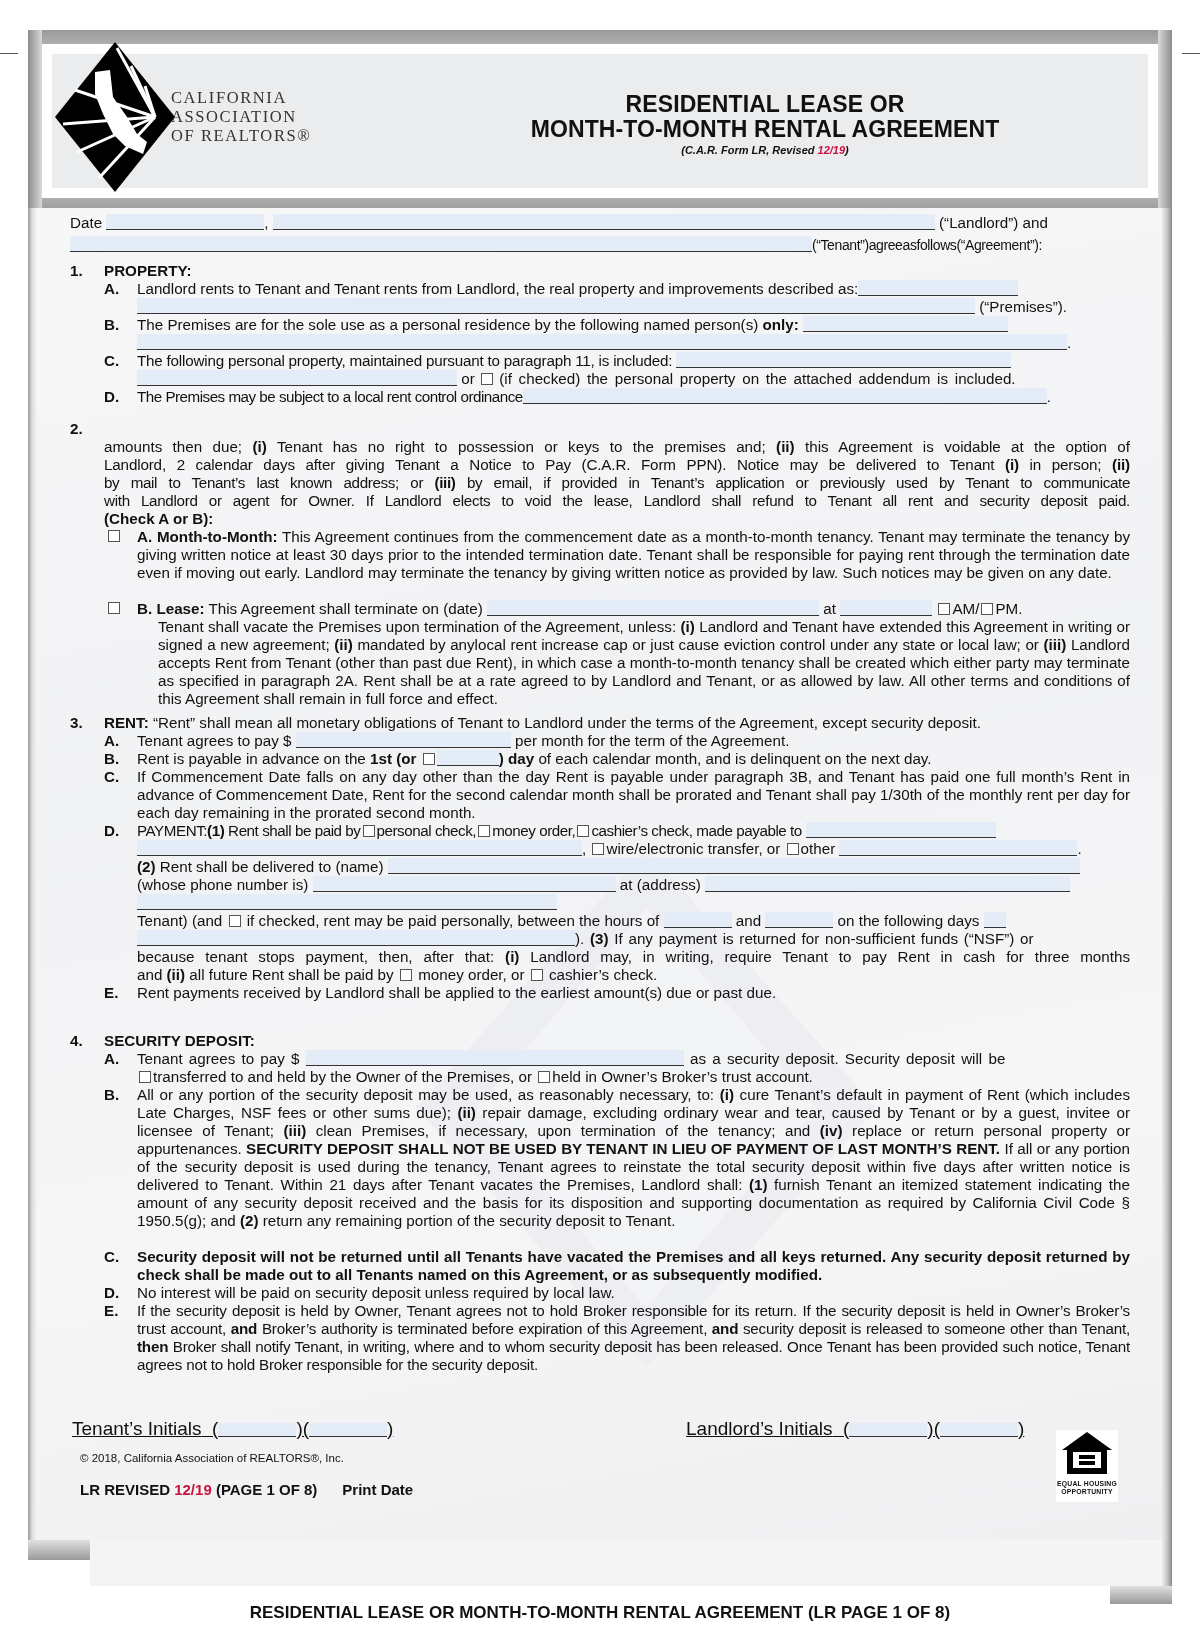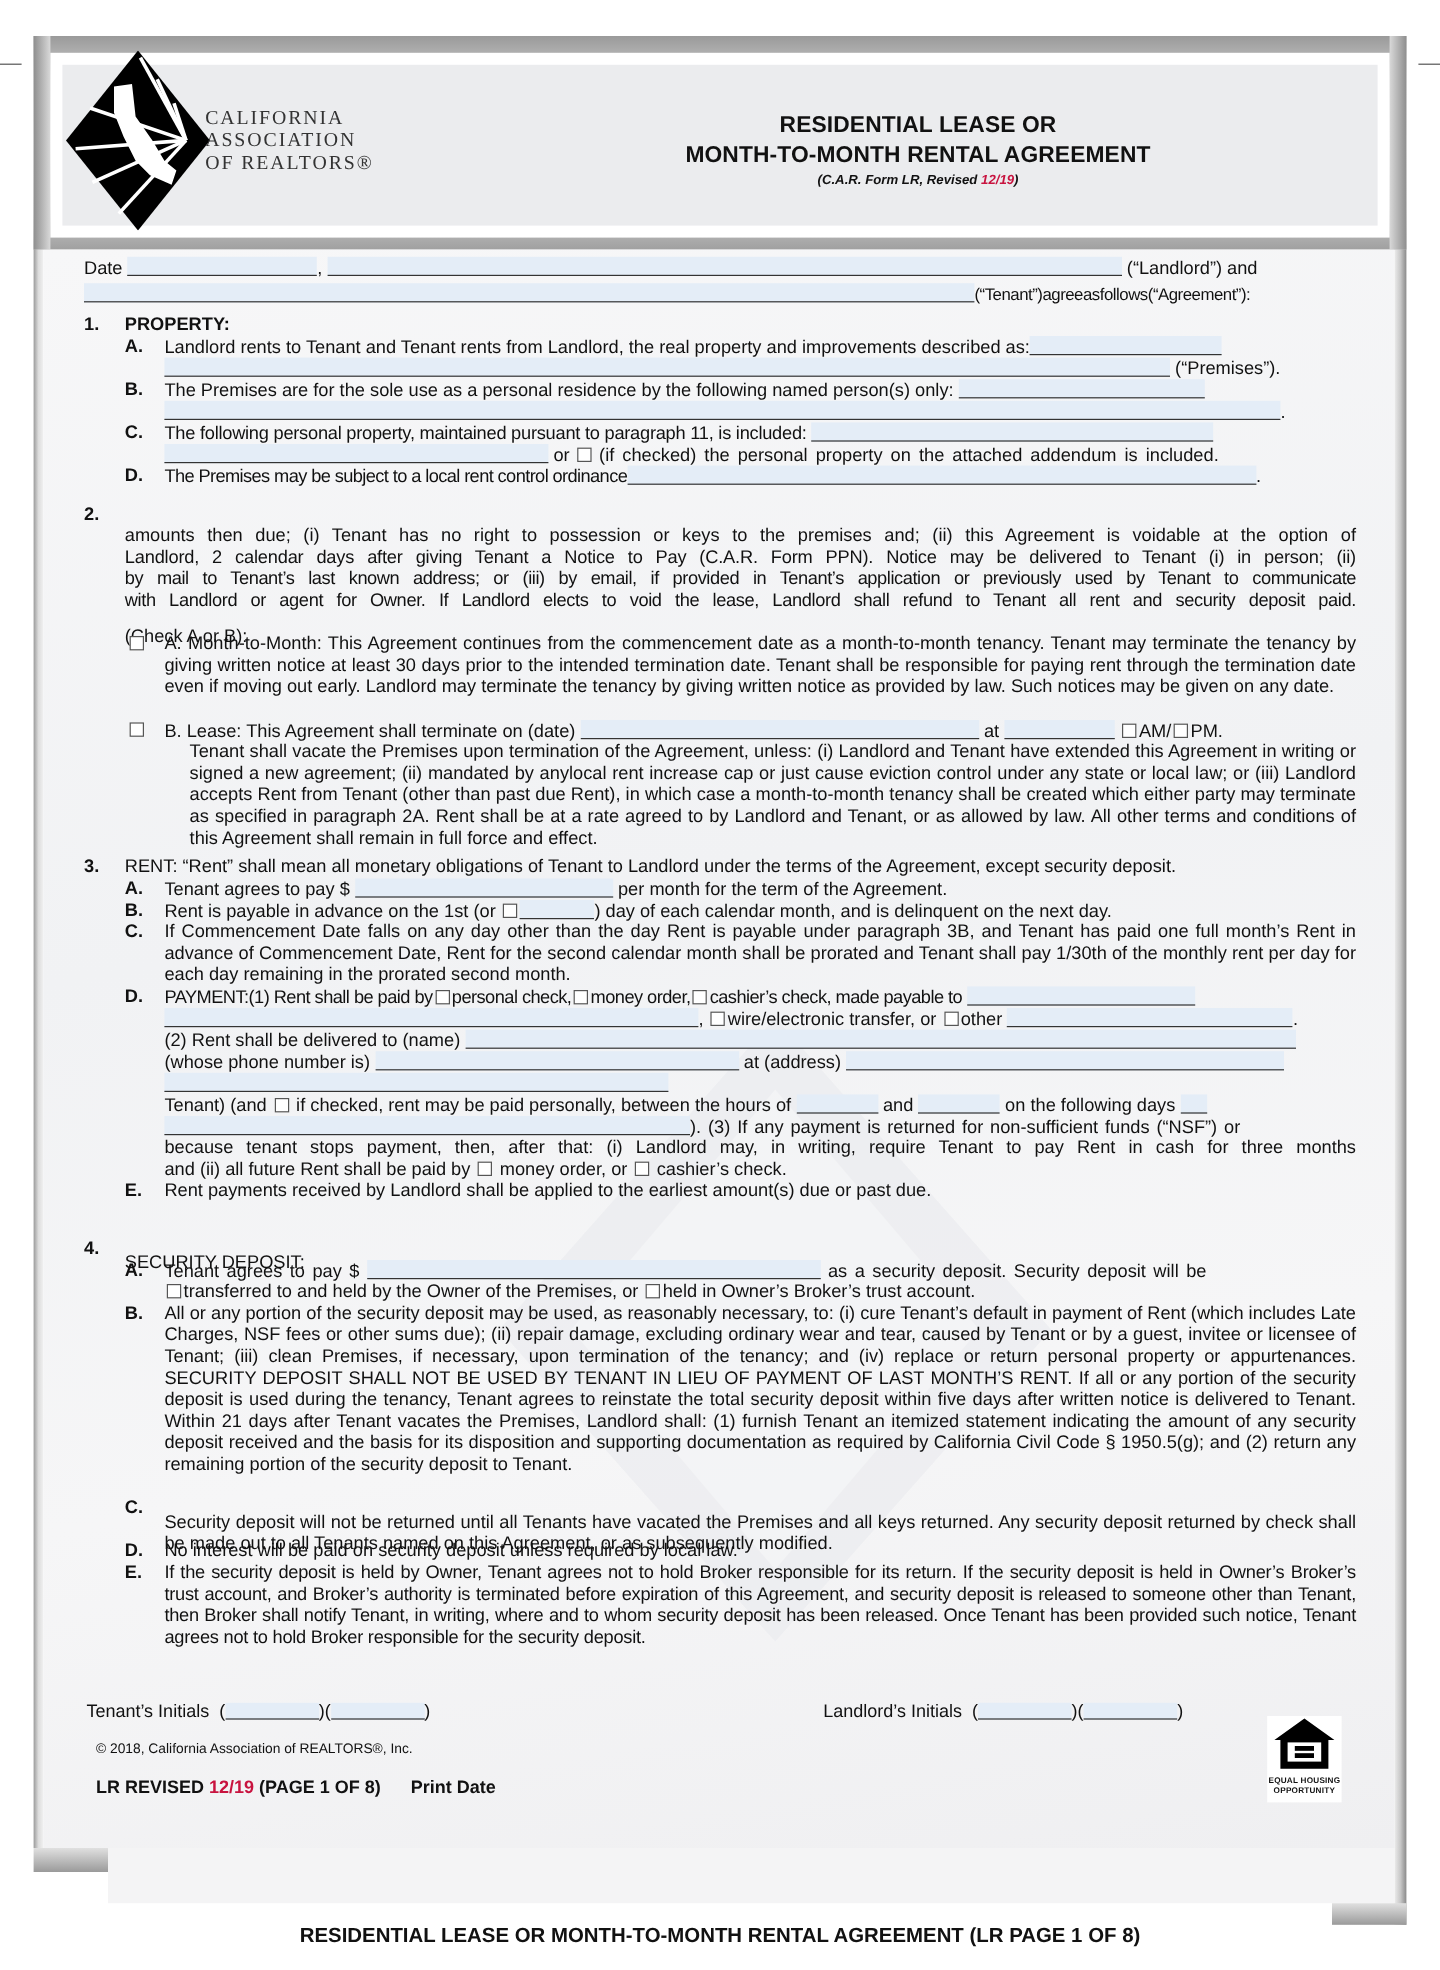--- a/index.html
+++ b/index.html
@@ -22,39 +22,39 @@
   .body-bg{position:absolute;left:8px;top:178px;width:1126px;height:1332px;
     background:linear-gradient(170deg,#f7f7f8 0%,#f1f2f4 40%,#f6f6f7 70%,#efeff1 100%);}
   .body-bg-lower{position:absolute;left:62px;top:1510px;width:1072px;height:46px;background:#f4f4f5;}
   .watermark{position:absolute;left:380px;top:640px;width:460px;height:520px;opacity:.55;}
 
   
   .logo{position:absolute;left:55px;top:42px;width:120px;height:150px;z-index:3;}
   .logo-text{position:absolute;left:171px;top:88px;z-index:3;font-family:"Liberation Serif",serif;font-size:16.5px;letter-spacing:1.6px;line-height:19px;color:#333;}
   .logo-text div{white-space:nowrap;}
   .title-block{position:absolute;left:470px;top:92px;width:590px;text-align:center;z-index:3;}
-  .title-line{font-weight:bold;font-size:19px;line-height:25px;letter-spacing:.1px;}
+  .title-line{font-weight:bold;font-size:23px;line-height:25px;letter-spacing:.1px;}
   .subtitle{font-weight:bold;font-size:11px;margin-top:2px;font-style:italic;}
   .accent{color:#c8133f;}
 
   
   .content{position:absolute;left:70px;top:214px;width:1060px;font-size:15.2px;line-height:18px;z-index:3;
     font-family:"Liberation Sans",sans-serif;}
   .row{position:relative;white-space:nowrap;height:18px;}
   .field{display:inline-block;background:#e4edf7;border-bottom:1px solid #333;height:15px;vertical-align:-2px;}
   .cb{display:inline-block;width:10px;height:10px;border:1px solid #555;background:#fff;vertical-align:-1px;margin:0 2px;}
   .num{position:absolute;left:0;font-weight:bold;}
   .sec{position:absolute;left:34px;right:0;}
   .sub{position:absolute;left:34px;font-weight:bold;}
   .subtext{position:absolute;left:67px;right:0;}
-  b{font-weight:normal;margin-top:12px;}
+  b{font-weight:bold;}
   .para{position:absolute;left:67px;right:0;text-align:justify;}
   .para-wide{position:absolute;left:34px;right:0;text-align:justify;}
 
-  .footer-initials{position:absolute;top:1418px;font-size:15px;z-index:3;}
+  .footer-initials{position:absolute;top:1418px;font-size:19px;z-index:3;text-decoration:underline;}
   .copyright{position:absolute;left:80px;top:1452px;font-size:11.5px;z-index:3;}
   .revised{position:absolute;left:80px;top:1481px;font-size:15px;font-weight:bold;z-index:3;}
   .eho{position:absolute;left:1056px;top:1430px;width:62px;height:72px;background:#fff;z-index:3;text-align:center;}
   .eho-text{font-size:6.8px;font-weight:bold;line-height:7.5px;letter-spacing:.2px;}
   .bottom-title{position:absolute;left:0;width:1200px;top:1603px;text-align:center;font-size:17px;font-weight:bold;z-index:3;}
 </style>
 </head>
 <body>
 
 <div class="crop-mark crop-left"></div>

